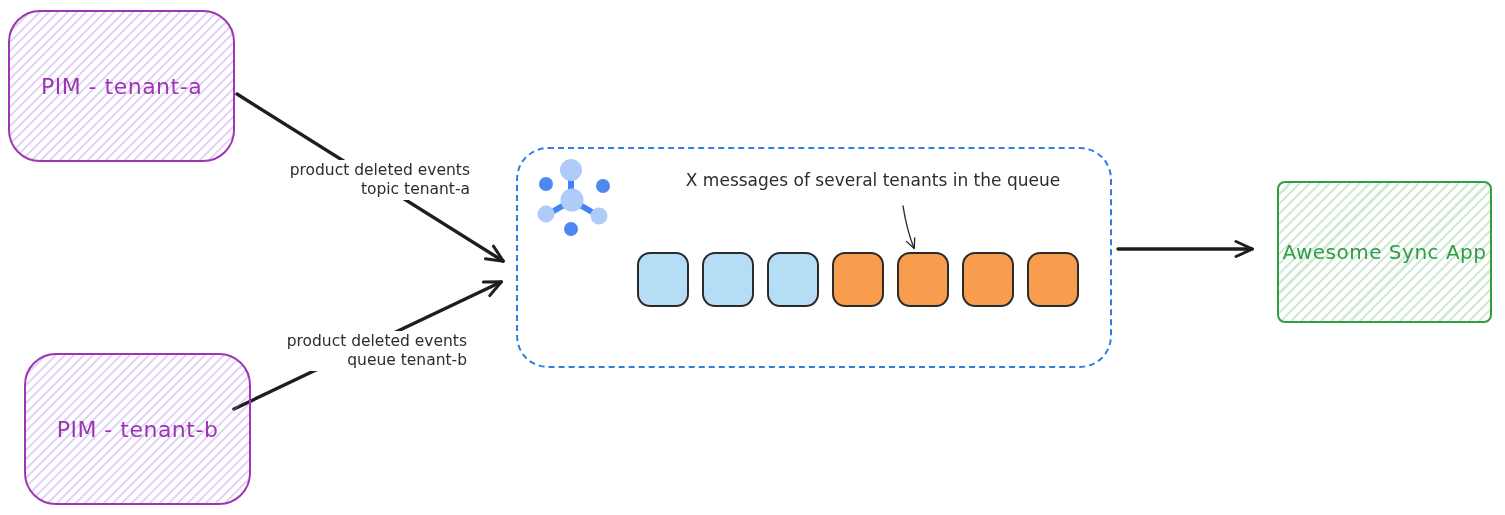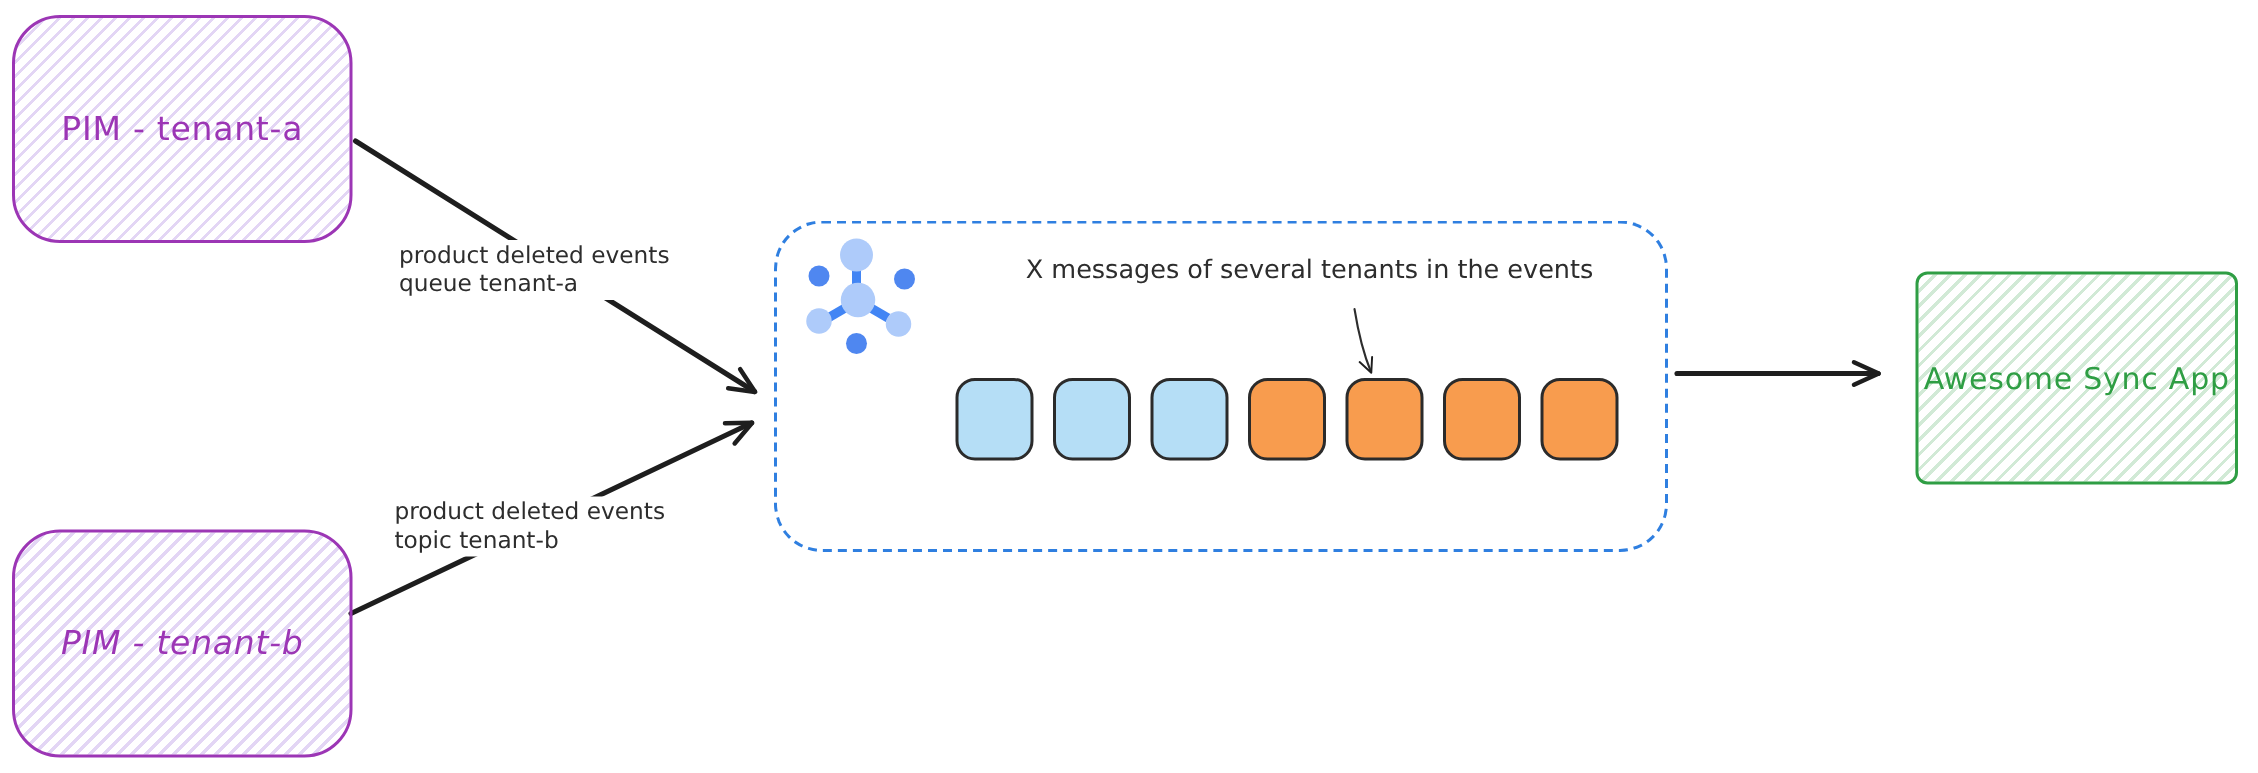--- a/index.html
+++ b/index.html
@@ -16,21 +16,21 @@
   .node{position:absolute;box-sizing:border-box;display:flex;align-items:center;justify-content:center;}
 
   
   .pim{
     width:227px;height:152px;
     border:2.4px solid #9c36b5;border-radius:32px;
     background:repeating-linear-gradient(135deg, rgba(162,118,221,0.30) 0px, rgba(162,118,221,0.30) 2.2px, rgba(255,255,255,0) 2.2px, rgba(255,255,255,0) 6.6px);
     color:#9c36b5;font-size:22px;letter-spacing:0.5px;
   }
   #pim-a{left:8px;top:10px;}
-  #pim-b{left:8px;top:353px;font-style:italic;}
+  #pim-b{left:24px;top:353px;}
 
   
   .sync{
     left:1277px;top:181px;width:215px;height:142px;
     border:2.2px solid #2f9e44;border-radius:8px;
     background:repeating-linear-gradient(135deg, rgba(47,158,68,0.22) 0px, rgba(47,158,68,0.22) 2.2px, rgba(255,255,255,0) 2.2px, rgba(255,255,255,0) 7px);
     color:#2f9e44;font-size:20px;letter-spacing:0.5px;
   }
 
   
@@ -50,21 +50,21 @@
     width:52px;height:55px;box-sizing:border-box;
     border:2.2px solid #2b2b2b;border-radius:13px;
   }
   .pubsub-label{
     position:absolute;left:22px;top:172px;
     color:#1e1e1e;font-size:19px;letter-spacing:0.3px;white-space:nowrap;
   }
 
   
   .edge-label{
-    position:absolute;width:204px;text-align:left;
+    position:absolute;width:204px;text-align:right;
     background:#ffffff;color:#2d2d2d;font-size:15.5px;line-height:19px;
     padding:1px 0;
   }
   #label-a{left:266px;top:160px;}
   #label-b{left:263px;top:331px;}
 </style>
 </head>
 <body>
 
 <div class="canvas">
@@ -98,39 +98,39 @@
       <line x1="32" y1="48" x2="20" y2="55" stroke="#4285f4" stroke-width="6"></line>
       <line x1="48" y1="48" x2="60" y2="55" stroke="#4285f4" stroke-width="6"></line>
       <circle cx="39" cy="13" r="11" fill="#aecbfa"></circle>
       <circle cx="40" cy="43" r="11.5" fill="#aecbfa"></circle>
       <circle cx="14" cy="57" r="8.5" fill="#aecbfa"></circle>
       <circle cx="67" cy="59" r="8.5" fill="#aecbfa"></circle>
       <circle cx="14" cy="27" r="7" fill="#4f87f0"></circle>
       <circle cx="71" cy="29" r="7" fill="#4f87f0"></circle>
       <circle cx="39" cy="72" r="7" fill="#4f87f0"></circle>
     </svg>
-    <div class="annotation">X messages of several tenants in the events</div>
+    <div class="annotation">X messages of several tenants in the queue</div>
     <div class="queue-row">
         <div class="queue-item" style="background: rgb(181, 222, 246);"></div>
         <div class="queue-item" style="background: rgb(181, 222, 246);"></div>
         <div class="queue-item" style="background: rgb(181, 222, 246);"></div>
         <div class="queue-item" style="background: rgb(248, 156, 78);"></div>
         <div class="queue-item" style="background: rgb(248, 156, 78);"></div>
         <div class="queue-item" style="background: rgb(248, 156, 78);"></div>
         <div class="queue-item" style="background: rgb(248, 156, 78);"></div>
       </div>
   </div>
 
   <div class="node sync">
     <span>Awesome Sync App</span>
   </div>
 
   <div class="edge-label" id="label-a">
     <div>product deleted events</div>
-    <div>queue tenant-a</div>
+    <div>topic tenant-a</div>
   </div>
 
   <div class="edge-label" id="label-b">
     <div>product deleted events</div>
-    <div>topic tenant-b</div>
+    <div>queue tenant-b</div>
   </div>
 
 </div>
 
 </body></html>

